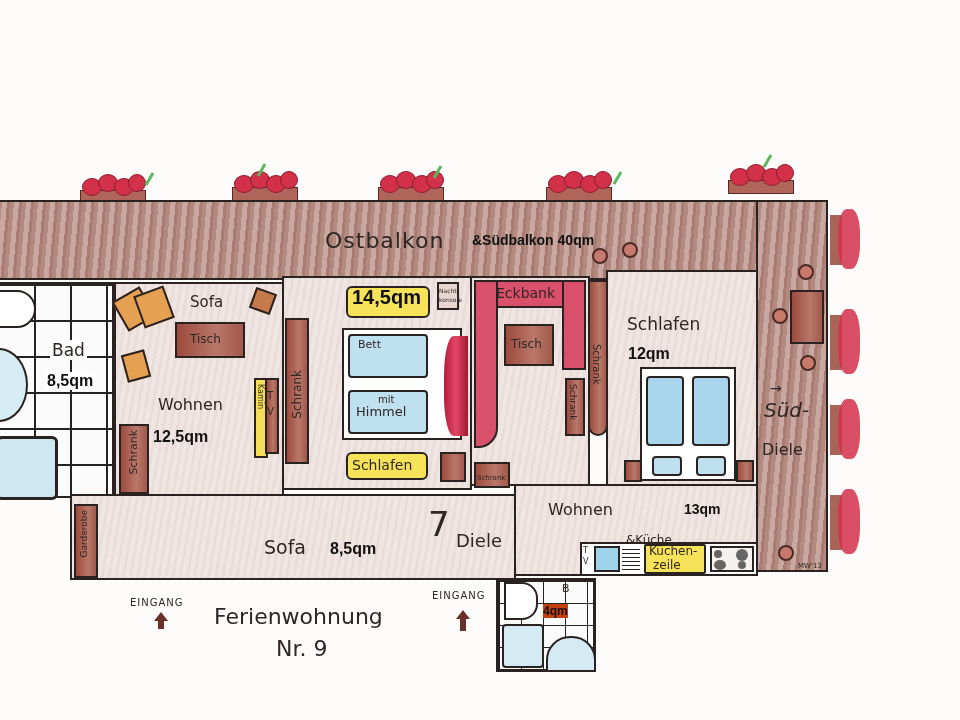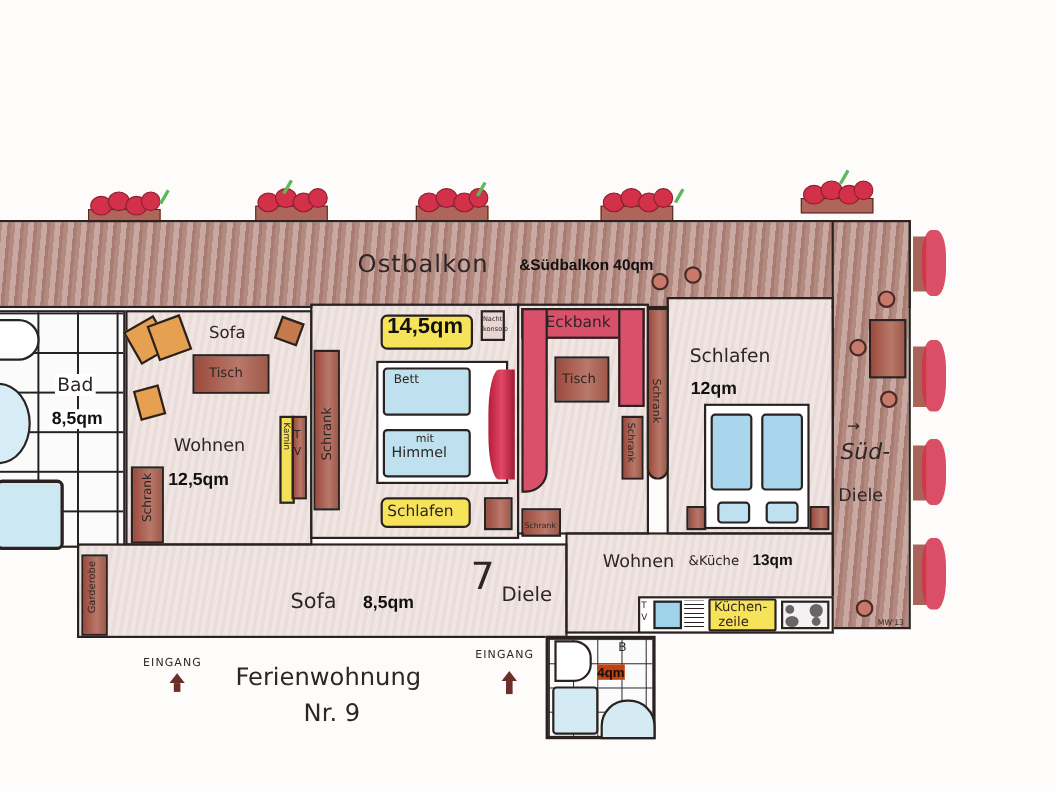--- a/index.html
+++ b/index.html
@@ -173,21 +173,21 @@
 <div class="abs wall floor" style="left:70px;top:494px;width:446px;height:86px;"></div>
 <div class="abs wall brown" style="left:74px;top:504px;width:24px;height:74px;"></div>
 <div class="abs hand vlabel" style="left:79px;top:510px;font-size:9px;">Garderobe</div>
 <div class="abs hand" style="left:264px;top:536px;font-size:19px;">Sofa</div>
 <div class="abs bold" style="left:330px;top:540px;font-size:16px;">8,5qm</div>
 <div class="abs hand" style="left:428px;top:504px;font-size:34px;">7</div>
 <div class="abs hand" style="left:456px;top:530px;font-size:18px;">Diele</div>
 
 <div class="abs wall floor" style="left:514px;top:484px;width:244px;height:92px;"></div>
 <div class="abs hand" style="left:548px;top:500px;font-size:16px;">Wohnen</div>
-<div class="abs hand" style="left:626px;top:503px;font-size:12px;">&amp;Küche</div>
+<div class="abs hand" style="left:626px;top:533px;font-size:12px;">&amp;Küche</div>
 <div class="abs bold" style="left:684px;top:501px;font-size:14px;">13qm</div>
 <div class="abs wall" style="left:580px;top:542px;width:178px;height:34px;background:#fff;"></div>
 <div class="abs hand" style="left:583px;top:545px;font-size:8px;width:6px;word-break:break-all;line-height:11px;">TV</div>
 <div class="abs" style="left:594px;top:546px;width:26px;height:26px;background:#9fd3ea;border:2px solid #2a2220;box-sizing:border-box;"></div>
 <div class="abs" style="left:622px;top:546px;width:18px;height:26px;background:repeating-linear-gradient(#fff 0 3px,#2a2220 3px 4px);"></div>
 <div class="abs yellow" style="left:644px;top:544px;width:62px;height:30px;border-radius:2px;"></div>
 <div class="abs hand" style="left:649px;top:544px;font-size:12px;">Küchen-</div>
 <div class="abs hand" style="left:653px;top:558px;font-size:12px;">zeile</div>
 <div class="abs" style="left:710px;top:546px;width:44px;height:26px;background:#f4f1f0;border:2px solid #2a2220;box-sizing:border-box;">
   <div class="abs" style="left:2px;top:2px;width:8px;height:8px;border-radius:50%;background:#666;"></div>

